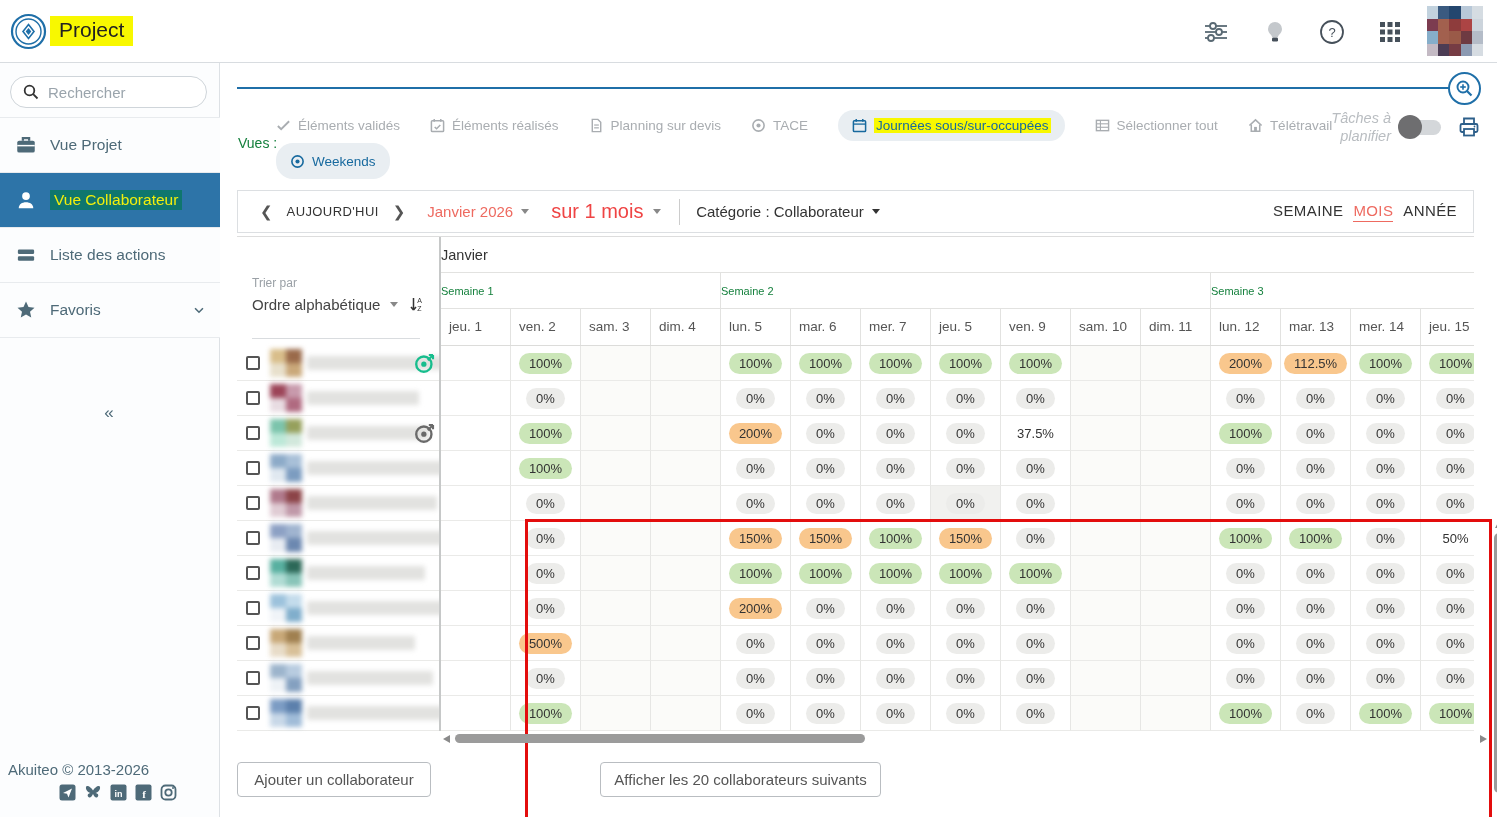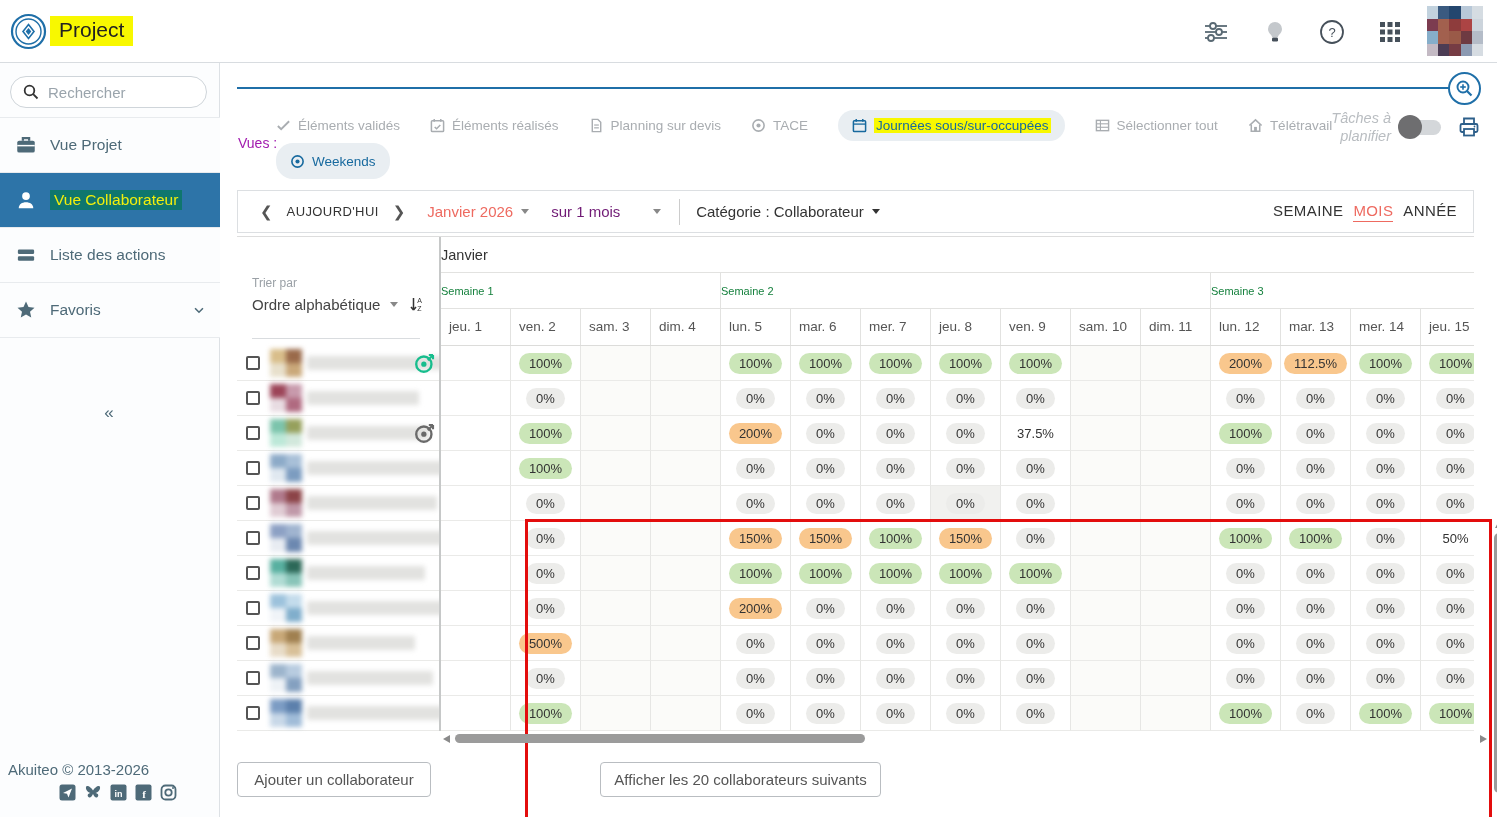--- a/index.html
+++ b/index.html
@@ -41,21 +41,21 @@
   #social-row svg { cursor:pointer; }
 
   
   #main { position:absolute; left:220px; top:63px; width:1277px; height:754px; background:#fff; }
   #top-rule { position:absolute; left:17px; top:24px; width:1212px; height:2px; background:#1f6fa8; }
   #zoom-btn { position:absolute; left:1228px; top:9px; width:33px; height:33px;
     border:2.5px solid #1f6fa8; border-radius:50%; background:#fff; display:flex;
     align-items:center; justify-content:center; cursor:pointer; }
 
   
-  #vues-label { position:absolute; left:18px; top:72px; font-size:14px; color:#a21caf; }
+  #vues-label { position:absolute; left:18px; top:72px; font-size:14px; color:#15803d; }
   #chips-row1 { position:absolute; left:56px; top:44px; height:36px; display:flex;
     align-items:center; gap:30px; }
   #chips-row2 { position:absolute; left:56px; top:80px; height:36px; display:flex; }
   .chip { display:flex; align-items:center; gap:7px; font-size:13.5px; color:#a9adb1;
     cursor:pointer; white-space:nowrap; }
   .chip.active { color:#17699e; background:#e9eef2; border-radius:17px; padding:8px 14px; }
   .chip.active.hl .chip-label { background:#f8f800; padding:0 2px; }
 
   #tasks-area { position:absolute; right:16px; top:46px; display:flex; align-items:center; gap:10px; }
   #tasks-label { width:72px; text-align:right; font-size:14.5px; font-style:italic;
@@ -66,21 +66,21 @@
     background:#6e6e70; border-radius:50%; }
 
   
   #datebar { position:absolute; left:17px; top:127px; width:1237px; height:43px;
     border:1px solid #dcdfe2; background:#fff; display:flex; align-items:center;
     padding:0 16px 0 8px; }
   #datebar .nav-arrow { font-size:15px; color:#555; padding:0 14px; cursor:pointer; }
   #today-btn { font-size:13px; color:#333; letter-spacing:.4px; cursor:pointer; }
   #month-select { color:#ee6a60; font-size:15px; margin-left:8px; cursor:pointer;
     display:flex; align-items:center; gap:8px; }
-  #range-select { color:#701a75; font-size:15px; margin-left:22px; width:110px; display:flex;
+  #range-select { color:#ef4444; font-size:20px; margin-left:22px; width:110px; display:flex;
     justify-content:space-between; align-items:center; cursor:pointer; }
   #datebar .vsep { width:1px; height:26px; background:#ccc; margin:0 16px 0 18px; }
   #category-select { color:#333; font-size:15px; display:flex; align-items:center; gap:8px; cursor:pointer; }
   #zoom-levels { margin-left:auto; display:flex; gap:10px; font-size:15px; color:#333; }
   #zoom-levels .zl { cursor:pointer; letter-spacing:.4px; }
   #zoom-levels .zl.active { color:#ee6a60; border-bottom:1.5px solid #ee6a60; padding-bottom:2px; }
 
   .caret { display:inline-block; width:0; height:0; border-left:4.5px solid transparent;
     border-right:4.5px solid transparent; border-top:5.5px solid #888; }
   .caret.dark { border-top-color:#333; }
@@ -611,21 +611,21 @@
           <div class="wk" style="width: 280px;">Semaine 3</div>
         </div>
       <div id="day-row">
           <div class="dy">jeu. 1</div>
           <div class="dy">ven. 2</div>
           <div class="dy">sam. 3</div>
           <div class="dy">dim. 4</div>
           <div class="dy">lun. 5</div>
           <div class="dy">mar. 6</div>
           <div class="dy">mer. 7</div>
-          <div class="dy">jeu. 8</div>
+          <div class="dy">jeu. 5</div>
           <div class="dy">ven. 9</div>
           <div class="dy">sam. 10</div>
           <div class="dy">dim. 11</div>
           <div class="dy">lun. 12</div>
           <div class="dy">mar. 13</div>
           <div class="dy">mer. 14</div>
           <div class="dy">jeu. 15</div>
         </div>
       <div id="grid-body">
           <div class="cell"></div>

